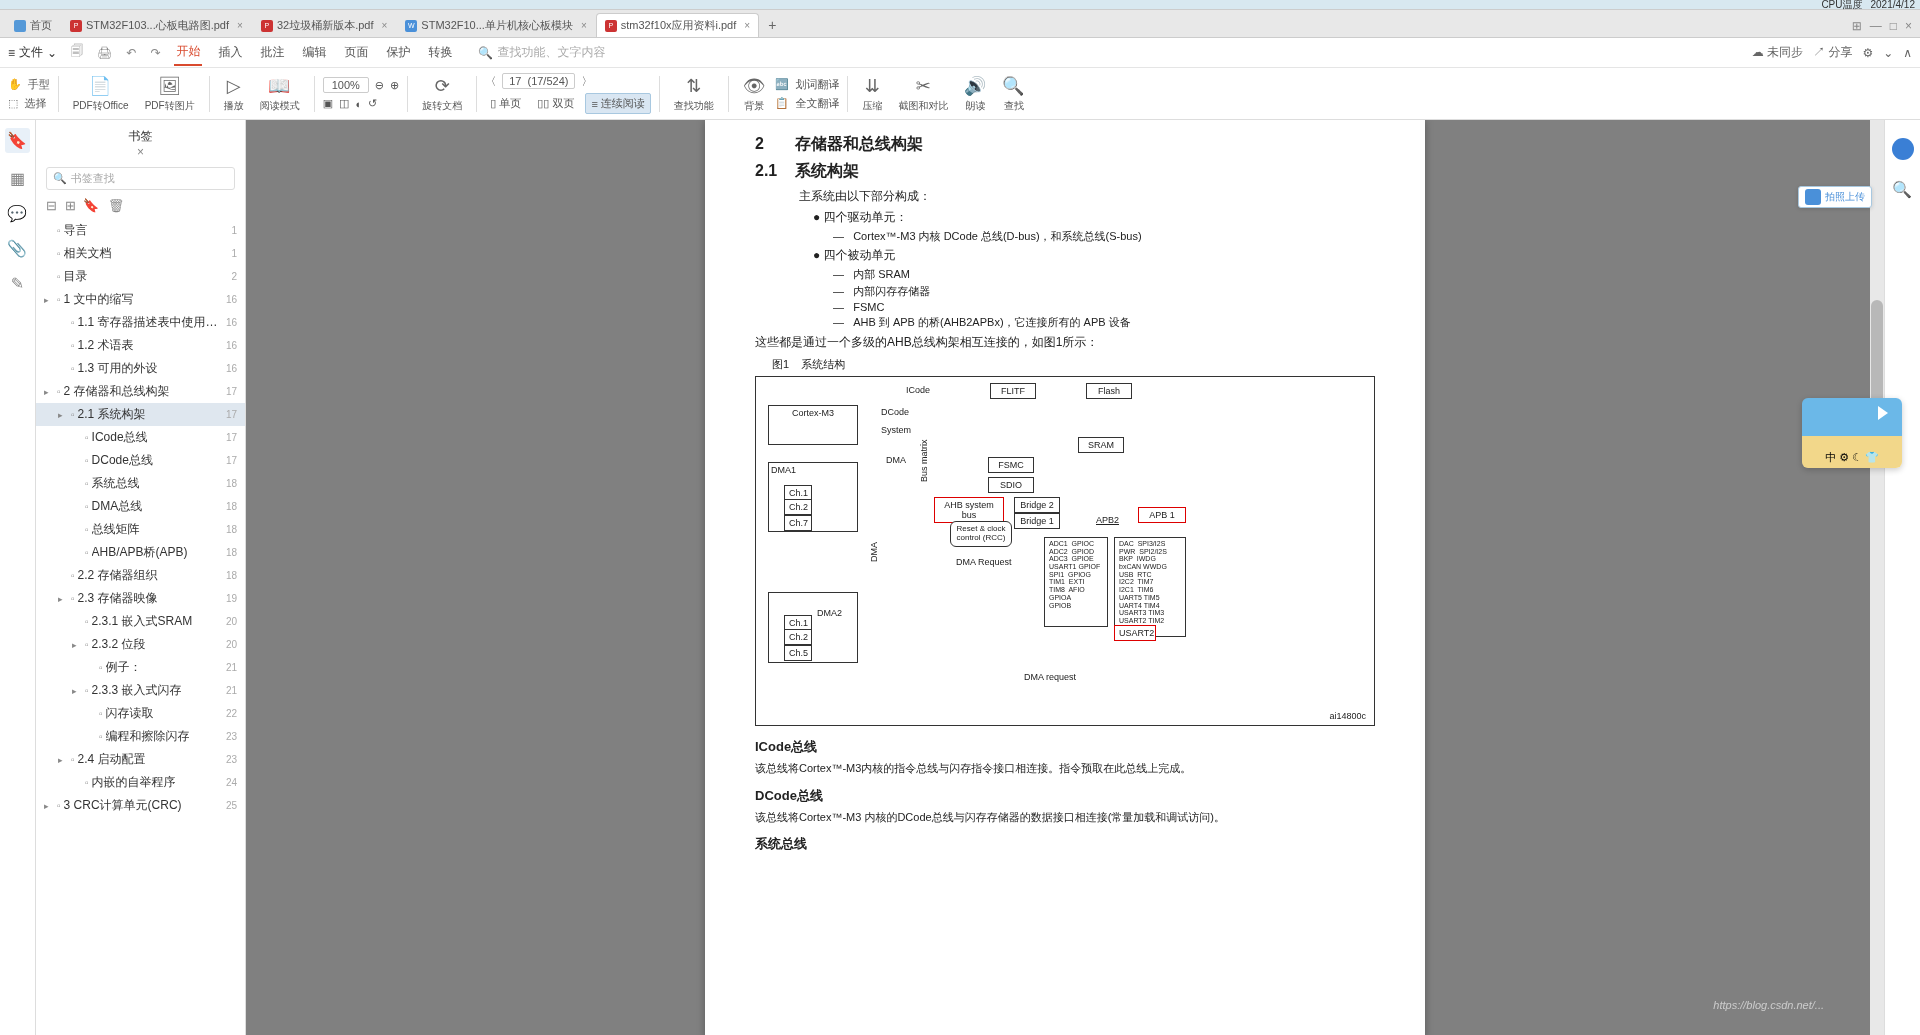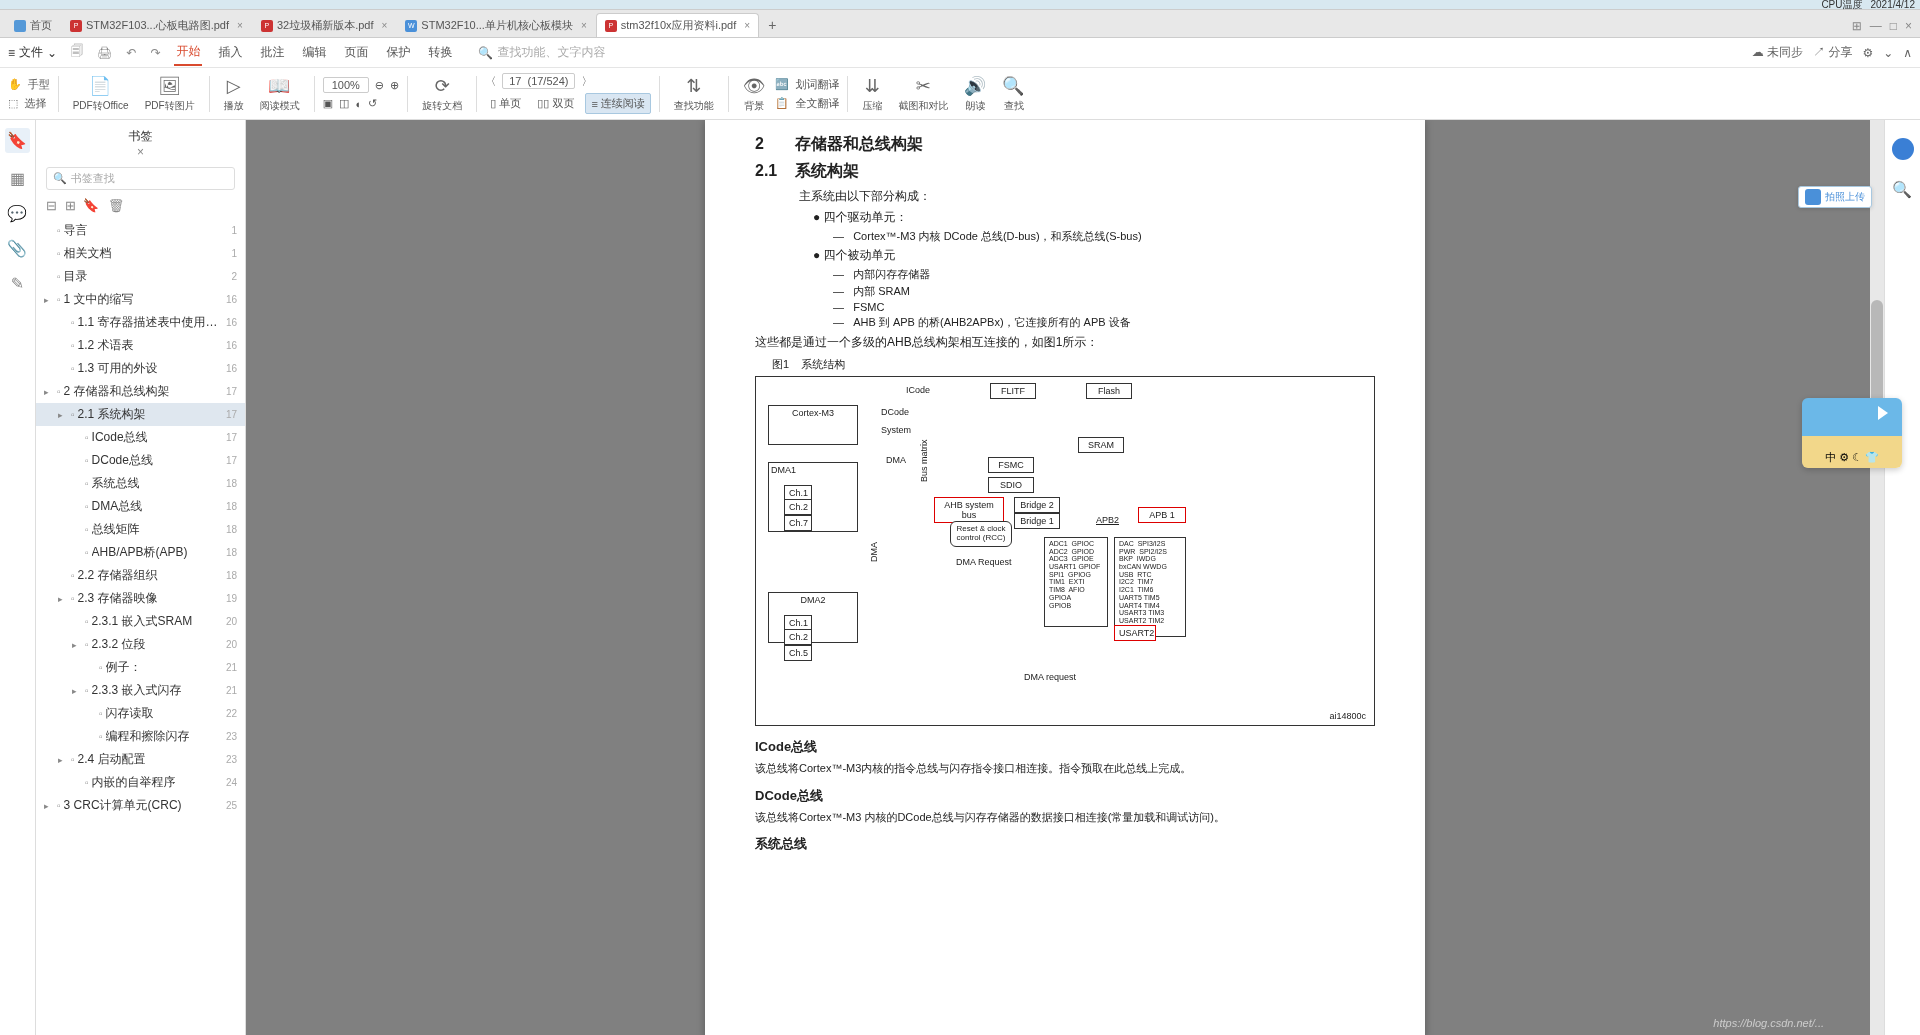--- a/index.html
+++ b/index.html
@@ -74,21 +74,21 @@
 
 .upload-widget { position: fixed; right: 48px; top: 186px; background: #fff; border: 1px solid #a8c8e0; border-radius: 3px; padding: 2px 6px; font-size: 10px; color: #4a90d9; display: flex; align-items: center; gap: 4px; box-shadow: 0 1px 4px rgba(0,0,0,0.15);}
 .upload-widget .cloud-ico { width: 16px; height: 16px; background: #4a90d9; border-radius: 3px; display:inline-block;}
 
 .beach-widget { position: fixed; right: 18px; top: 398px; width: 100px; height: 70px; background: linear-gradient(to bottom, #6bb8e8 0%, #6bb8e8 55%, #f2d78a 55%, #f2d78a 100%); border-radius: 6px; box-shadow: 0 2px 6px rgba(0,0,0,0.2); }
 .beach-widget::before { content:''; position: absolute; top: 8px; right: 14px; width: 10px; height: 14px; background: #fff; clip-path: polygon(0 0, 100% 50%, 0 100%);}
 .beach-widget .btm { position:absolute; bottom:3px; left:0; right:0; display:flex; justify-content:space-around; font-size:11px;}
 
 .scrollbar-track { position: absolute; right: 0; top: 0; bottom: 0; width: 14px; background: #e8e8e8;}
 .scrollbar-thumb { position:absolute; right:1px; width:12px; height:140px; top:180px; background:#b8b8b8; border-radius:6px;}
-.watermark { position:absolute; bottom: 6px; right: 60px; font-size: 11px; color: #ccc; font-style: italic;}
+.watermark { position:absolute; bottom: 24px; right: 60px; font-size: 11px; color: #ccc; font-style: italic;}
 </style>
 </head>
 <body>
 
 <div class="taskbar">
   <span>CPU温度</span>
   <span>2021/4/12</span>
 </div>
 
 <div class="doc-tabs">
@@ -476,34 +476,34 @@
   </div>
 
   <div class="doc-viewport">
     <div class="page">
       <h2><span class="sec-num">2</span><span>存储器和总线构架</span></h2>
       <h2><span class="sec-num">2.1</span><span>系统构架</span></h2>
       <div class="body-text">主系统由以下部分构成：</div>
       <div class="bullet">● <span>四个驱动单元：</span></div>
       <div class="dash">— &nbsp;&nbsp;<span>Cortex™-M3 内核 DCode 总线(D-bus)，和系统总线(S-bus)</span></div>
       <div class="bullet">● <span>四个被动单元</span></div>
+      <div class="dash">— &nbsp;&nbsp;<span>内部 SRAM</span></div>
       <div class="dash">— &nbsp;&nbsp;<span>内部闪存存储器</span></div>
-      <div class="dash">— &nbsp;&nbsp;<span>内部 SRAM</span></div>
       <div class="dash">— &nbsp;&nbsp;<span>FSMC</span></div>
       <div class="dash">— &nbsp;&nbsp;<span>AHB 到 APB 的桥(AHB2APBx)，它连接所有的 APB 设备</span></div>
       <div class="body-text" style="margin-left:0;">这些都是通过一个多级的AHB总线构架相互连接的，如图1所示：</div>
       <div class="fig-label"><span>图1</span>&nbsp;&nbsp;&nbsp;&nbsp;<span>系统结构</span></div>
 
       <div class="figure">
         <div class="fig-box" style="left:12px; top:28px; width:90px; height:40px;">Cortex-M3</div>
         <div class="fig-box" style="left:12px; top:85px; width:90px; height:70px; text-align:left; padding:2px;">DMA1</div>
         <div class="fig-box" style="left:28px; top:108px; width:28px;">Ch.1</div>
         <div class="fig-box" style="left:28px; top:122px; width:28px;">Ch.2</div>
         <div class="fig-box" style="left:28px; top:138px; width:28px;">Ch.7</div>
-        <div class="fig-box" style="left:12px; top:215px; width:90px; height:51px; text-align:center; padding:2px;">DMA2</div>
+        <div class="fig-box" style="left:12px; top:215px; width:90px; height:71px; text-align:right; padding:15px;">DMA2</div>
         <div class="fig-box" style="left:28px; top:238px; width:28px;">Ch.1</div>
         <div class="fig-box" style="left:28px; top:252px; width:28px;">Ch.2</div>
         <div class="fig-box" style="left:28px; top:268px; width:28px;">Ch.5</div>
         <div class="fig-label-abs" style="left:150px; top:8px;">ICode</div>
         <div class="fig-label-abs" style="left:125px; top:30px;">DCode</div>
         <div class="fig-label-abs" style="left:125px; top:48px;">System</div>
         <div class="fig-label-abs" style="left:130px; top:78px;">DMA</div>
         <div class="fig-label-abs" style="left:168px; top:100px; transform:rotate(-90deg); transform-origin:left;">Bus matrix</div>
         <div class="fig-label-abs" style="left:118px; top:180px; transform:rotate(-90deg); transform-origin:left;">DMA</div>
         <div class="fig-box" style="left:234px; top:6px; width:46px;">FLITF</div>

